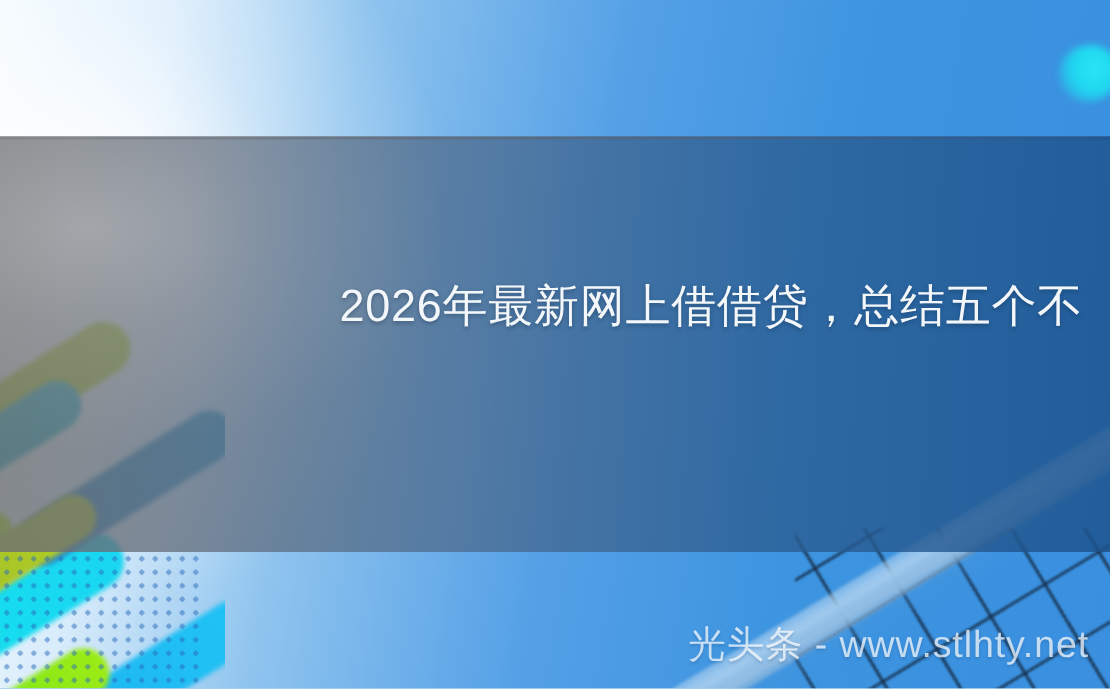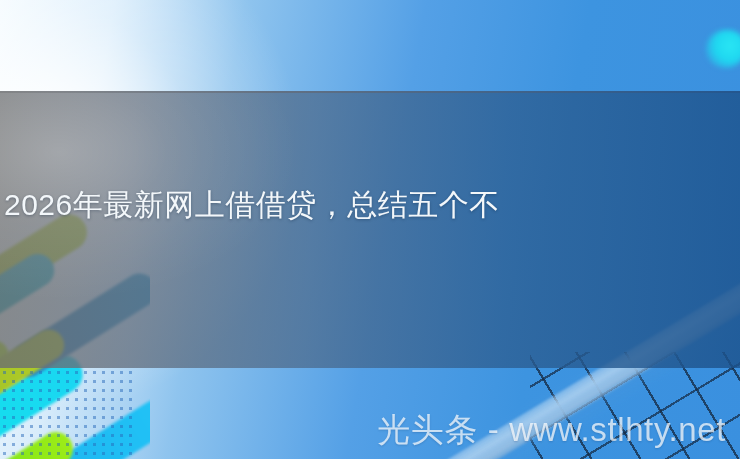--- a/index.html
+++ b/index.html
@@ -155,41 +155,41 @@
         rgba(120,122,124,0.9) 0%,
         rgba(96,110,128,0.9) 40%,
         rgba(36,86,142,0.9) 100%);
   }
 
   
   .title-wrap {
     position: absolute;
     left: 0; top: 182px;
     width: 740px;
-    text-align: left;
-    padding: 0 4px;
+    text-align: right;
+    padding: 0 18px;
     box-sizing: border-box;
   }
   .title-line {
     display: block;
     color: #f3f7fa;
     font-size: 30px;
     line-height: 45px;
     letter-spacing: 0.5px;
     font-weight: 400;
     text-shadow: 0 1px 3px rgba(10,30,55,0.35);
     white-space: nowrap;
   }
 
   
   .watermark {
     position: absolute;
     right: 14px; bottom: 14px;
     color: rgba(255,255,255,0.72);
-    font-size: 33px;
+    font-size: 25px;
     line-height: 30px;
     letter-spacing: 0.6px;
     font-weight: 400;
     white-space: nowrap;
     text-shadow: 0 1px 2px rgba(20,60,110,0.22);
     margin-left: 12px;
   }
 </style>
 </head>
 <body>

